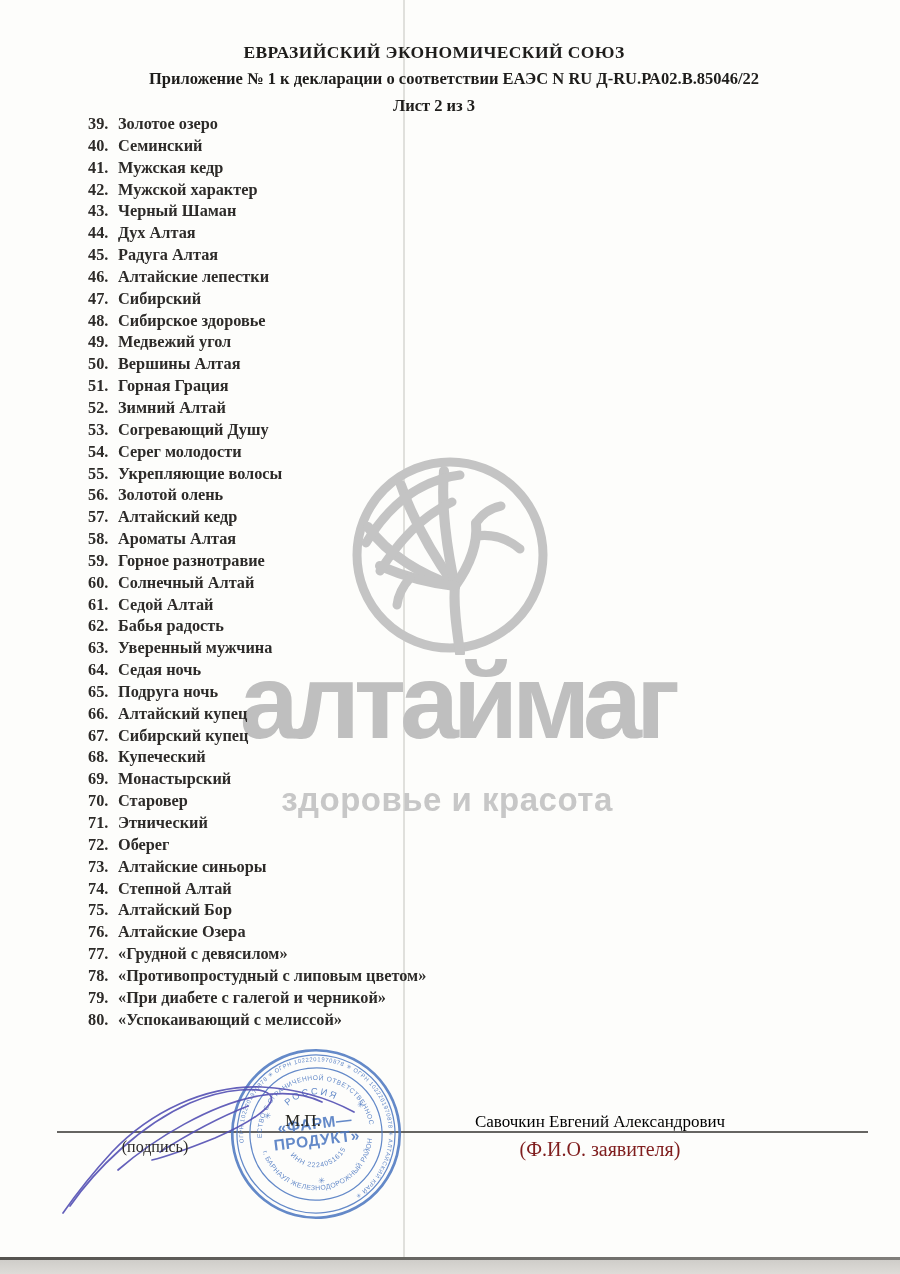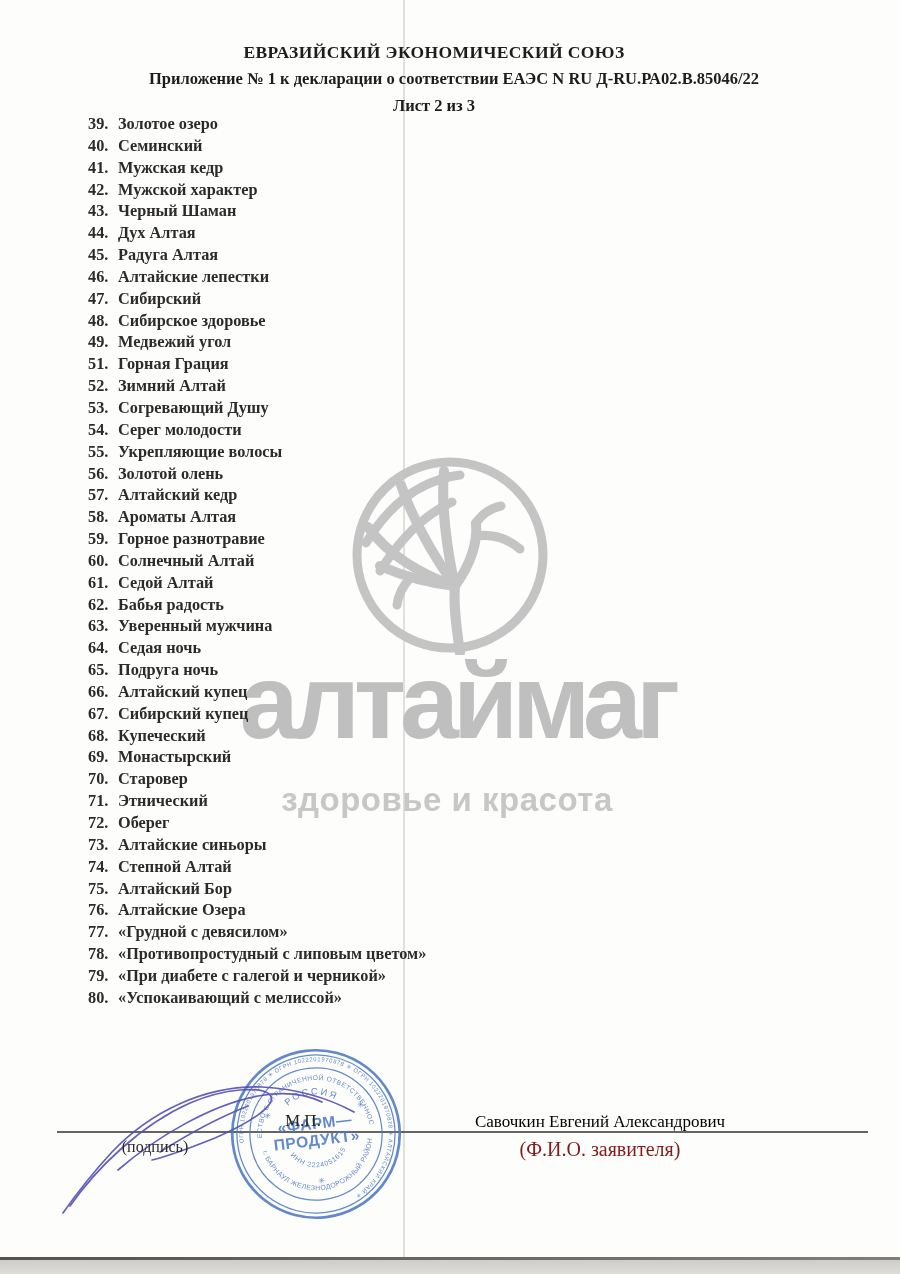--- a/index.html
+++ b/index.html
@@ -117,20 +117,24 @@
       </div>
       <div class="row">
         <span class="num">48.</span>
         <span class="lbl">Сибирское здоровье</span>
       </div>
       <div class="row">
         <span class="num">49.</span>
         <span class="lbl">Медвежий угол</span>
       </div>
       <div class="row">
+        <span class="num">50.</span>
+        <span class="lbl">Вершины Алтая</span>
+      </div>
+      <div class="row">
         <span class="num">51.</span>
         <span class="lbl">Горная Грация</span>
       </div>
       <div class="row">
         <span class="num">52.</span>
         <span class="lbl">Зимний Алтай</span>
       </div>
       <div class="row">
         <span class="num">53.</span>
         <span class="lbl">Согревающий Душу</span>

